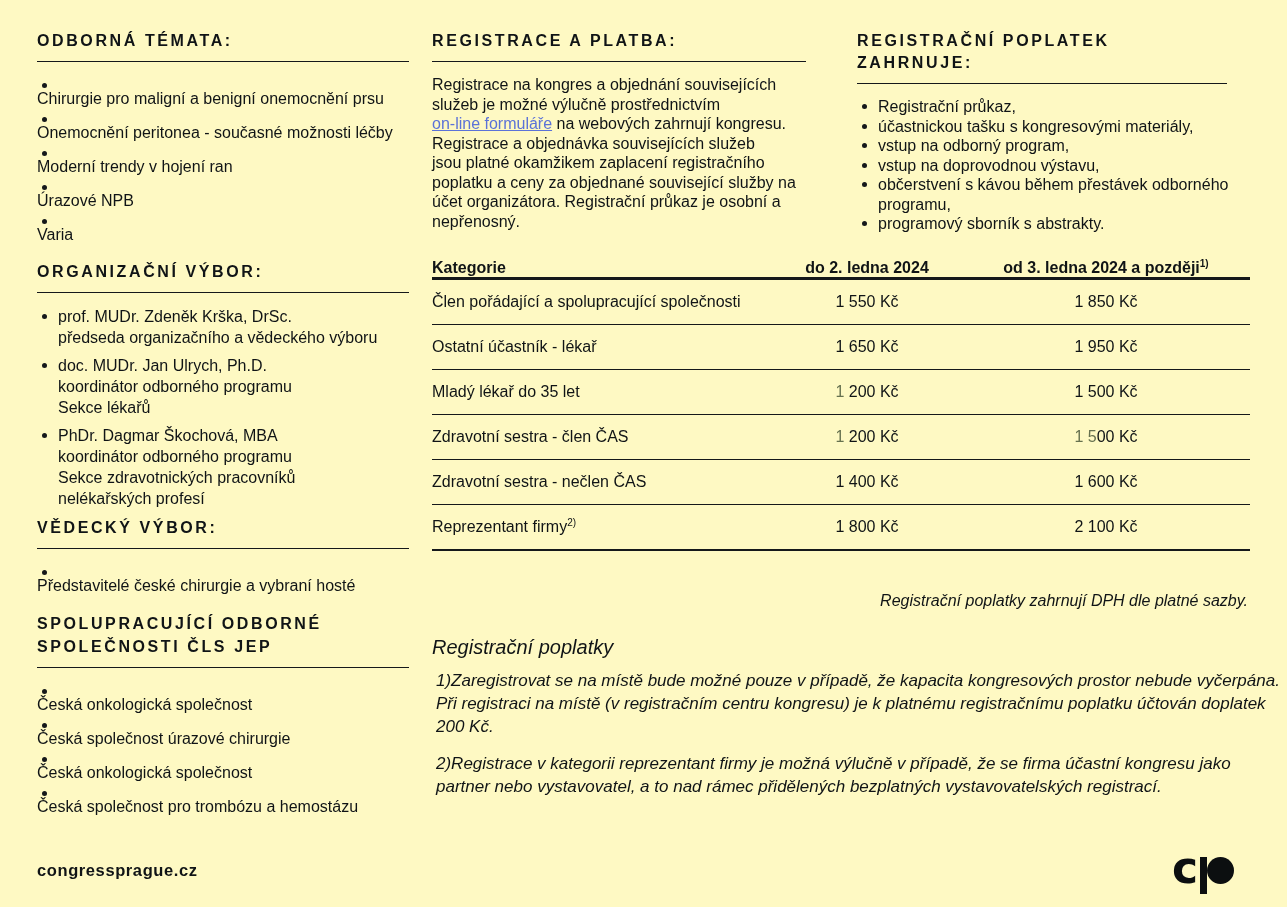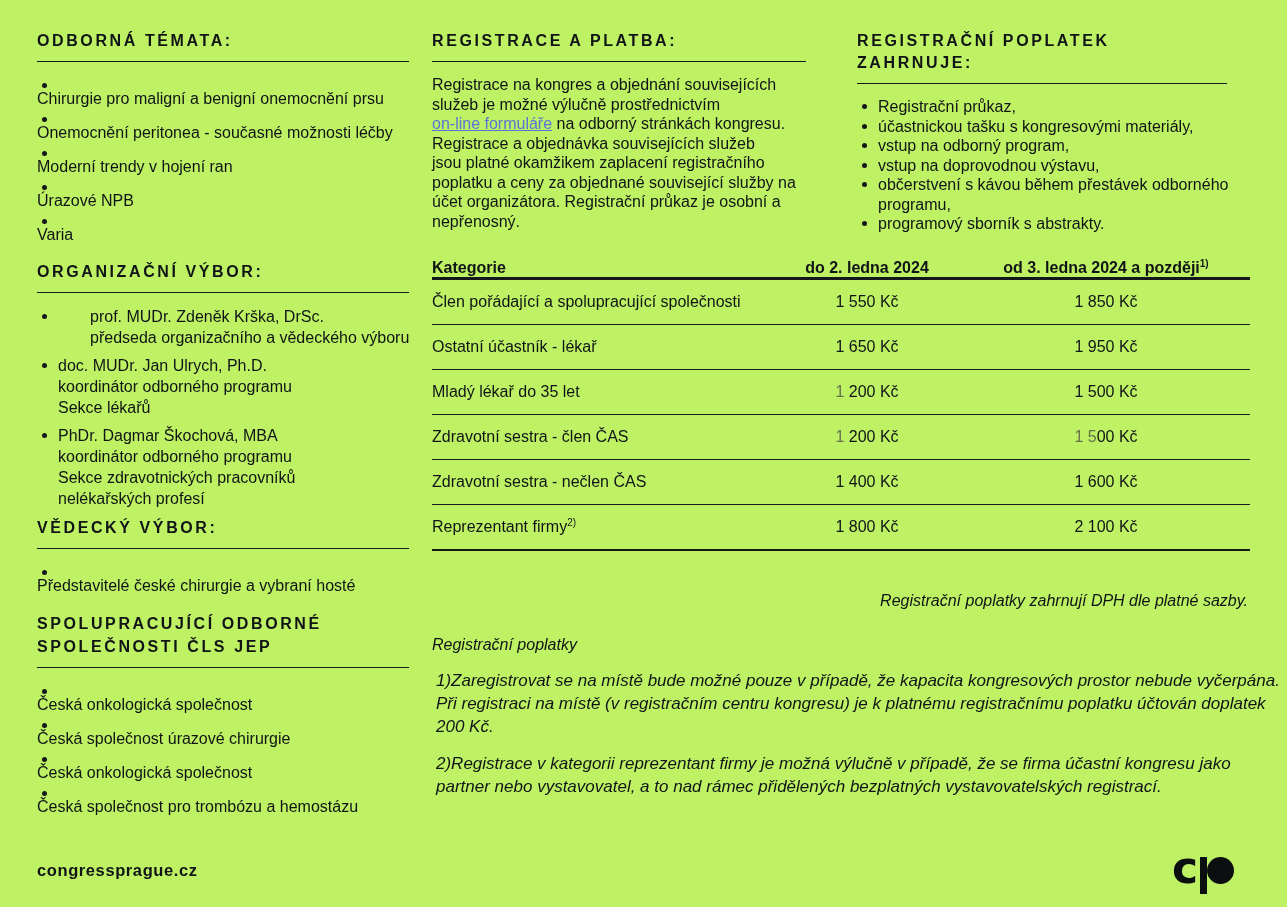--- a/index.html
+++ b/index.html
@@ -1,18 +1,18 @@
 <!DOCTYPE html>
 <html><head>
 <meta charset="utf-8">
 <style>
   html,body { margin:0; padding:0; }
   .page {
     position:relative; width:1287px; height:907px;
-    background:#bef264; overflow:hidden;
+    background:#fef9c3; overflow:hidden;
     font-family:"Liberation Sans", sans-serif;
     color:#101416;
   }
   
   h2.sec {
     margin:0; font-size:16px; font-weight:700; letter-spacing:2.6px;
     line-height:22px; padding:0 0 9px 0;
     border-bottom:1.5px solid #15181a; text-transform:none;
   }
   .col { position:absolute; top:30px; }
@@ -31,42 +31,42 @@
   ul.bullets.tight { line-height:19.5px; }
   .dot { flex:none; width:5px; height:5px; border-radius:50%; background:#15181a; margin:8px 11px 0 5px; }
   ul.bullets.tight .dot { margin-top:7px; }
   .nowrap li { white-space:nowrap;flex-direction:column; }
 
   
   .member { display:flex; align-items:flex-start; font-size:16px; line-height:21px; white-space:nowrap; }
   .member .dot { margin-top:8px; }
   .member.first { margin-top:13px; }
   .member { margin-top:7px; }
-  .member.first { margin-top:13px;gap:32px; }
+  .member.first { margin-top:13px; }
 
   
   .para { margin-top:13px; font-size:16px; line-height:19.5px; }
   .para .line { white-space:nowrap; }
   a.doclink { color:#5b72d8; text-decoration:underline; cursor:pointer;margin-top:36px; }
 
   
   .fees { position:absolute; left:432px; top:259px; width:818px; font-size:16px; }
   .thead, .trow { display:grid; grid-template-columns:340px 190px 1fr; align-items:center; }
   .thead { font-weight:700; border-bottom:3px solid #15181a; }
   .trow  { padding:13px 0; border-bottom:1.5px solid #15181a; }
   .trow:last-child { border-bottom:2px solid #15181a; }
   .tc.c1 { white-space:nowrap; }
   .tc.c2, .tc.c3 { text-align:center; white-space:nowrap; }
   sup { font-size:10px; line-height:0; }
   .hl { color:#66714f; }
 
   
   .dph  { position:absolute; left:430px; top:592px; width:818px; text-align:right;
           font-style:italic; font-size:16px; }
-  .reg-label { position:absolute; left:432px; top:636px; font-style:italic; font-size:16px; }
+  .reg-label { position:absolute; left:432px; top:636px; font-style:italic; font-size:20px; }
   .note { position:absolute; left:436px; width:830px; font-style:italic;
           font-size:17px; line-height:23px; }
   .note .line { white-space:nowrap; }
   .note.n1 { top:669px; }
   .note.n2 { top:752px; }
 
   
   .website { position:absolute; left:37px; top:861px; font-size:16.5px; font-weight:700; letter-spacing:0.6px; }
   .logo { position:absolute; left:1172px; top:852px; width:66px; height:44px; }
   .logo svg { display:block; }
@@ -162,21 +162,21 @@
           </li>
       </ul>
     </section>
   </aside>
 
   <section class="col col-mid">
     <h2 class="sec">REGISTRACE A PLATBA:</h2>
     <div class="para">
       <div class="line">Registrace na kongres a objednání souvisejících</div>
       <div class="line">služeb je možné výlučně prostřednictvím</div>
-      <div class="line"><a class="doclink">on-line formuláře</a><span> na odborný stránkách kongresu.</span></div>
+      <div class="line"><a class="doclink">on-line formuláře</a><span> na webových zahrnují kongresu.</span></div>
       <div class="line">Registrace a objednávka souvisejících služeb</div>
       <div class="line">jsou platné okamžikem zaplacení registračního</div>
       <div class="line">poplatku a ceny za objednané související služby na</div>
       <div class="line">účet organizátora. Registrační průkaz je osobní a</div>
       <div class="line">nepřenosný.</div>
     </div>
   </section>
 
   <section class="col col-right">
     <h2 class="sec">REGISTRAČNÍ POPLATEK ZAHRNUJE:</h2>

